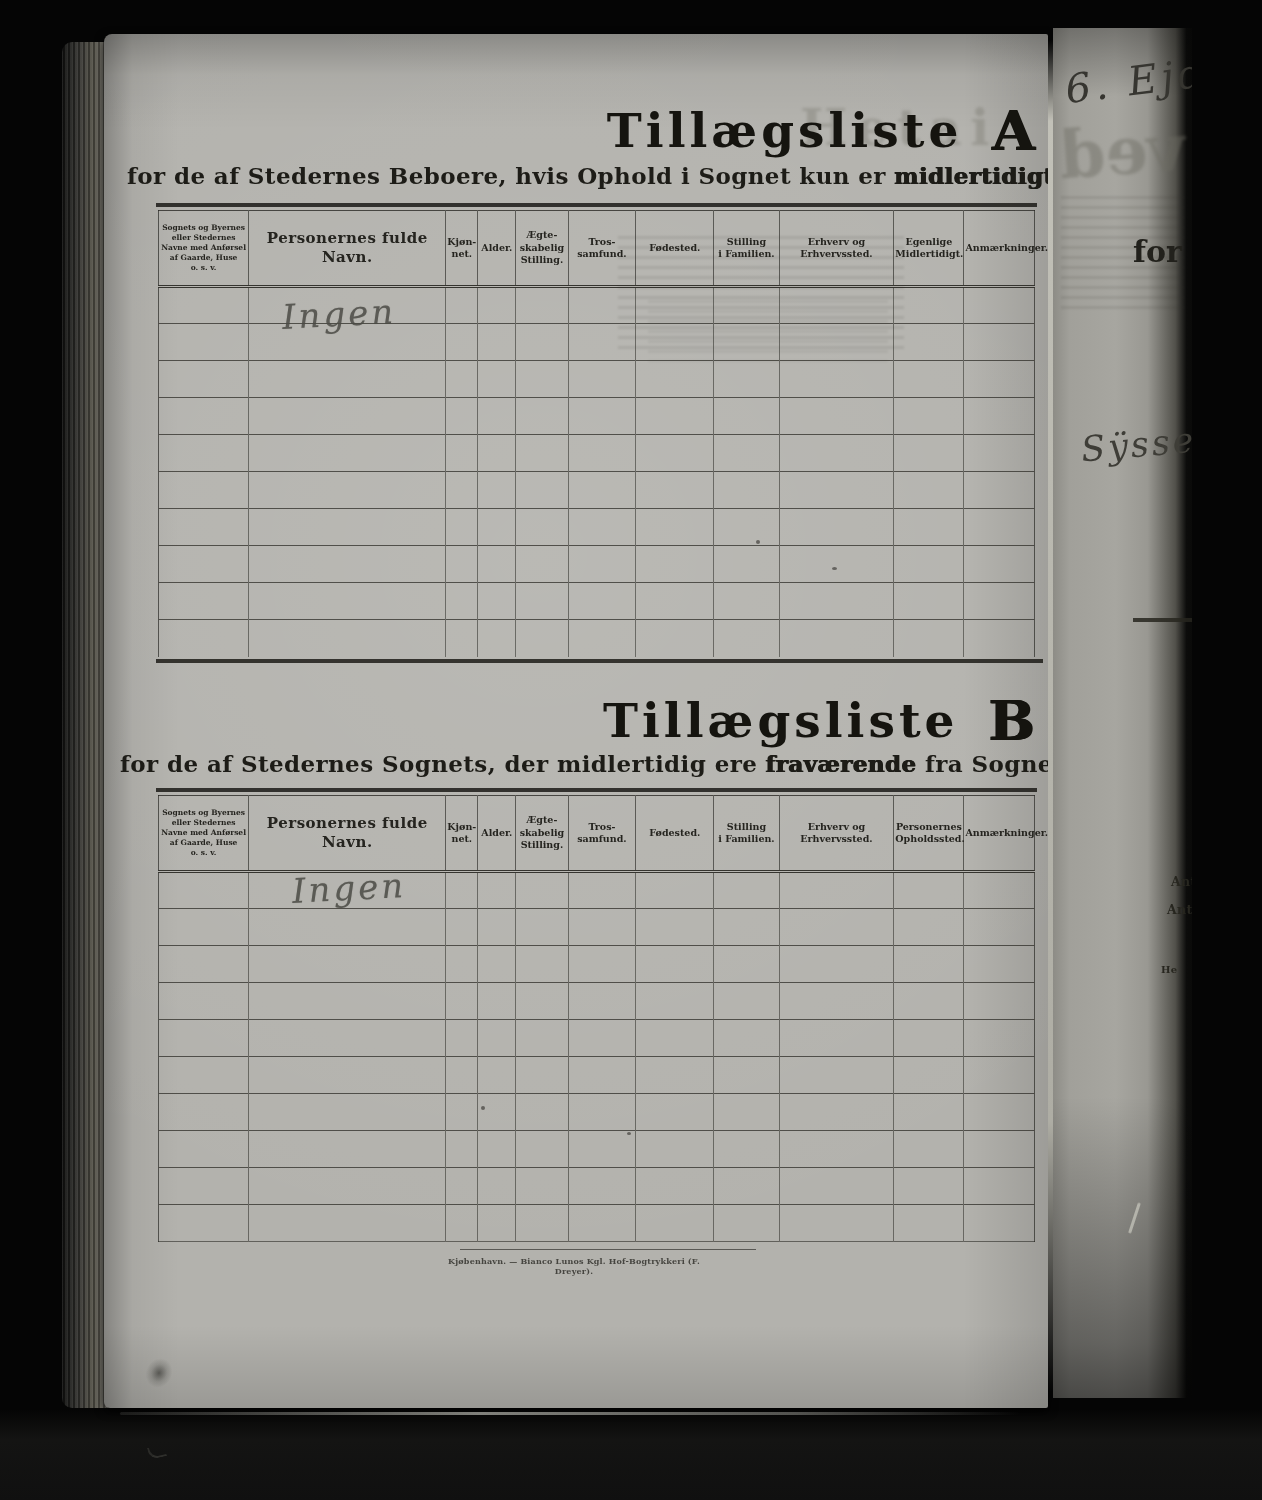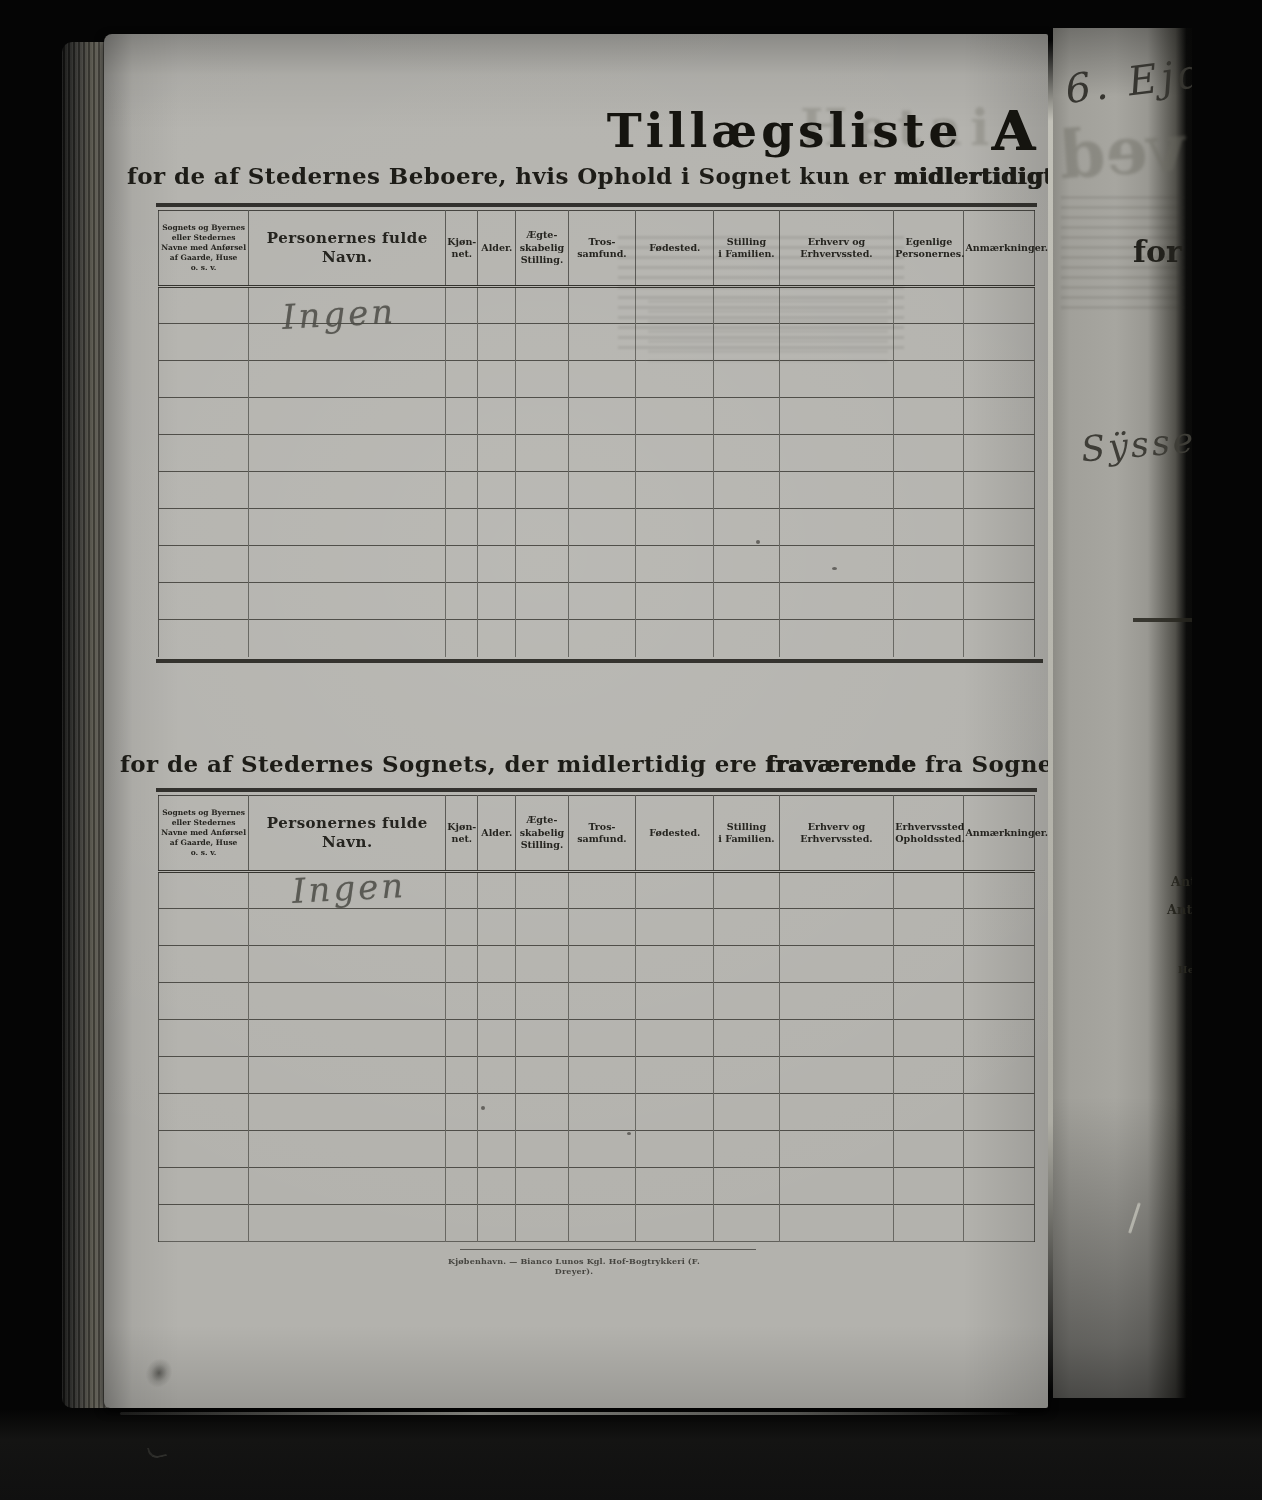--- a/index.html
+++ b/index.html
@@ -102,21 +102,21 @@
     opacity:.45; filter:blur(1.6px); transform:scaleX(-1) rotate(4deg); }
   .rp-bleed-lines { left:8px; top:168px; width:124px; height:118px; opacity:.45; filter:blur(1px);
     background:repeating-linear-gradient(180deg, rgba(52,51,44,.25) 0 3px, rgba(0,0,0,0) 3px 10px); }
   .rp-for { left:80px; top:206px; font-size:30px; font-weight:bold; color:#22211c; }
   .rp-note { left:28px; top:396px; font-size:35px; font-style:italic; letter-spacing:3px;
     color:#3e3d37; transform:rotate(-5deg); white-space:nowrap; }
   .rp-rule { left:80px; top:590px; width:60px; height:4px; background:#27261f; opacity:.85; }
   .rp-frag { font-size:12.5px; font-weight:bold; color:#27261f; letter-spacing:.3px; }
   .rp-frag-1 { left:118px; top:846px; }
   .rp-frag-2 { left:114px; top:874px; }
-  .rp-frag-3 { left:125px; top:936px; font-size:10px; }
+  .rp-frag-3 { left:108px; top:936px; font-size:10px; }
   .rp-scratch { left:80px; top:1174px; width:3px; height:32px; background:rgba(232,232,220,.5);
     transform:rotate(18deg); filter:blur(.6px); border-radius:2px; }
 </style>
 </head>
 <body>
 
 <div class="scene">
 
   <div class="edge-stack"></div>
 
@@ -162,21 +162,21 @@
 skabelig
 Stilling.</th>
             <th class="col-5">Tros-
 samfund.</th>
             <th class="col-6">Fødested.</th>
             <th class="col-7">Stilling
 i Familien.</th>
             <th class="col-8">Erhverv og
 Erhvervssted.</th>
             <th class="col-9">Egenlige
-Personernes.</th>
+Midlertidigt.</th>
             <th class="col-10">Anmærkninger.</th>
           </tr>
         </thead>
         <tbody>
           <tr>
             <td></td>
             <td></td>
             <td></td>
             <td></td>
             <td></td>
@@ -304,20 +304,23 @@
             <td></td>
             <td></td>
           </tr>
         </tbody>
       </table>
     </div>
   <div class="handwriting hw-a">Ingen</div>
   <div class="bleed-block bb-1"></div>
   <div class="bleed-block bb-2"></div>
 
+  <div class="title-row" style="top:688px;">
+    <span class="title-word">Tillægsliste</span><span class="title-letter">B</span>
+  </div>
   <div class="subtitle" style="top:750px;">
     <span>for de af Stedernes Sognets, der midlertidig ere </span><span class="em">fraværende</span><span> fra Sognet.</span>
   </div>
 
   <div class="form-table" id="table-b">
       <table>
         <colgroup>
           <col style="width: 10.3%;">
           <col style="width: 22.5%;">
           <col style="width: 3.65%;">
@@ -344,21 +347,21 @@
             <th class="col-4">Ægte-
 skabelig
 Stilling.</th>
             <th class="col-5">Tros-
 samfund.</th>
             <th class="col-6">Fødested.</th>
             <th class="col-7">Stilling
 i Familien.</th>
             <th class="col-8">Erhverv og
 Erhvervssted.</th>
-            <th class="col-9">Erhvervssted
+            <th class="col-9">Personernes
 Opholdssted.</th>
             <th class="col-10">Anmærkninger.</th>
           </tr>
         </thead>
         <tbody>
           <tr>
             <td></td>
             <td></td>
             <td></td>
             <td></td>

